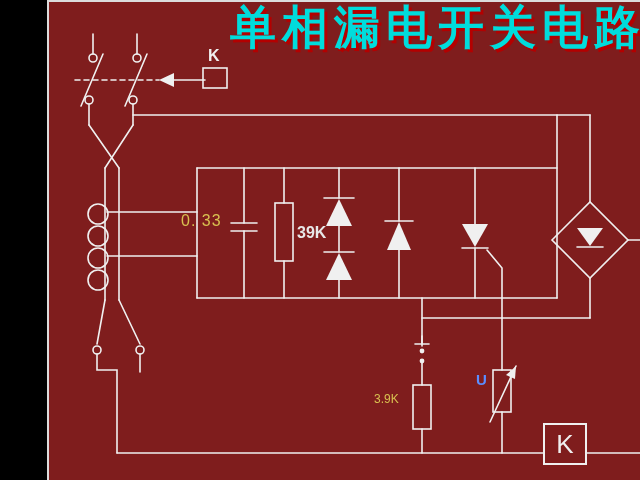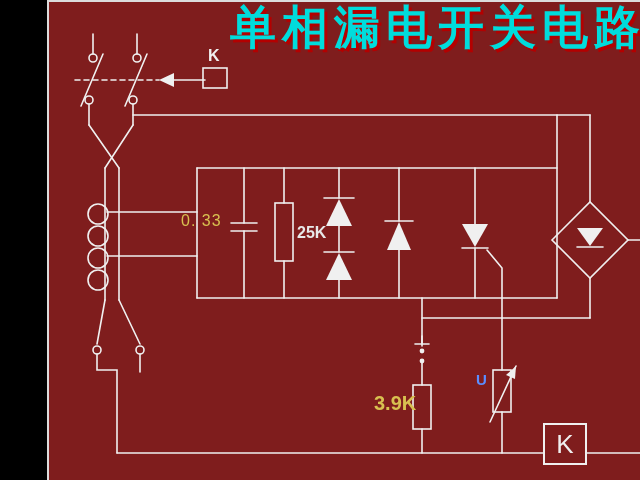--- a/index.html
+++ b/index.html
@@ -12,21 +12,21 @@
   #edge-left{left:0;top:0;width:2px;height:480px;}
   svg{position:absolute;left:0;top:0;}
   .label{position:absolute;white-space:pre;}
   #title{
     left:183px;top:2px;font-size:46px;font-weight:700;letter-spacing:6px;
     color:#00dcdc;text-shadow:3px 3px 0 #b40000;line-height:50px;
   }
   #k-switch{left:161px;top:47px;font-size:16px;font-weight:700;color:#f0f0f0;}
   #cap-label{left:134px;top:212px;font-size:16px;font-weight:400;color:#d8c050;letter-spacing:1px;}
   #r39k-label{left:250px;top:224px;font-size:16px;font-weight:700;color:#e8e8e8;}
-  #r39-label{left:327px;top:392px;font-size:20px;font-weight:700;color:#d8c050;}
+  #r39-label{left:327px;top:392px;font-size:12px;font-weight:400;color:#d8c050;}
   #u-label{left:429px;top:371px;font-size:15px;font-weight:700;color:#5b8dff;}
   #relay-k{
     left:497px;top:424px;width:42px;height:40px;display:flex;
     align-items:center;justify-content:center;font-size:26px;color:#f0f0f0;
   }
 </style>
 </head>
 <body>
 
 <div id="stage">
@@ -163,18 +163,18 @@
         <path d="M70,453 H497"></path>
         <path d="M539,453 H597"></path>
       </g>
 
     </g>
   </svg>
 
   <div id="title" class="label">单相漏电开关电路</div>
   <div id="k-switch" class="label">K</div>
   <div id="cap-label" class="label">0. 33</div>
-  <div id="r39k-label" class="label">25K</div>
+  <div id="r39k-label" class="label">39K</div>
   <div id="r39-label" class="label">3.9K</div>
   <div id="u-label" class="label">U</div>
   <div id="relay-k" class="label">K</div>
 
 </div>
 
 </body></html>

